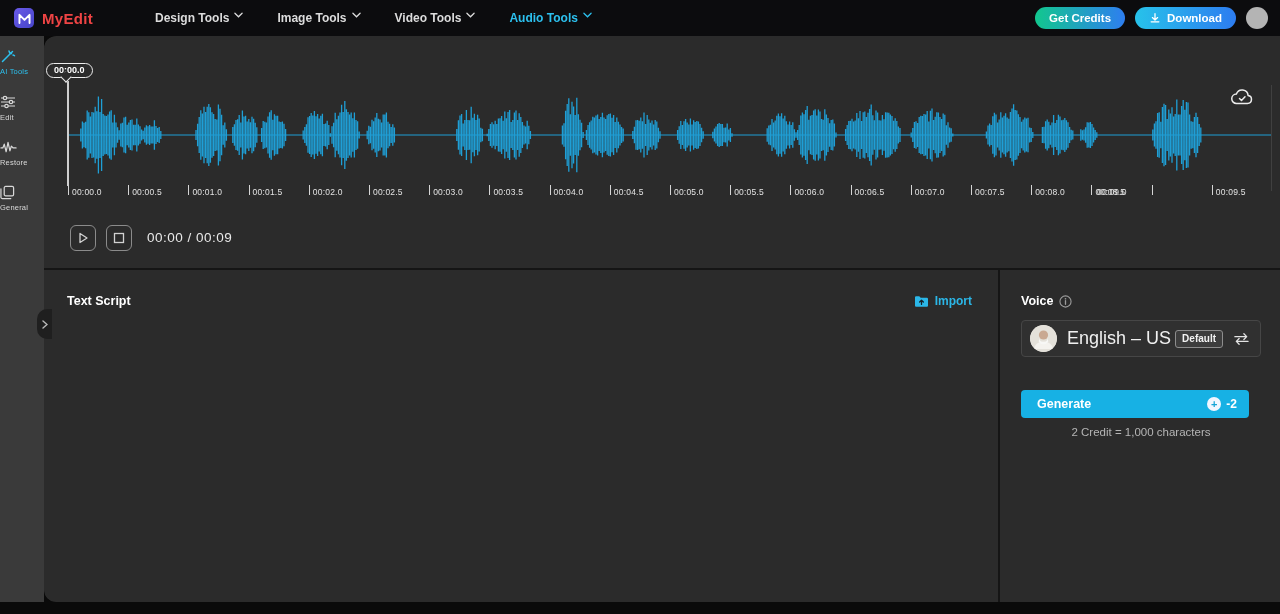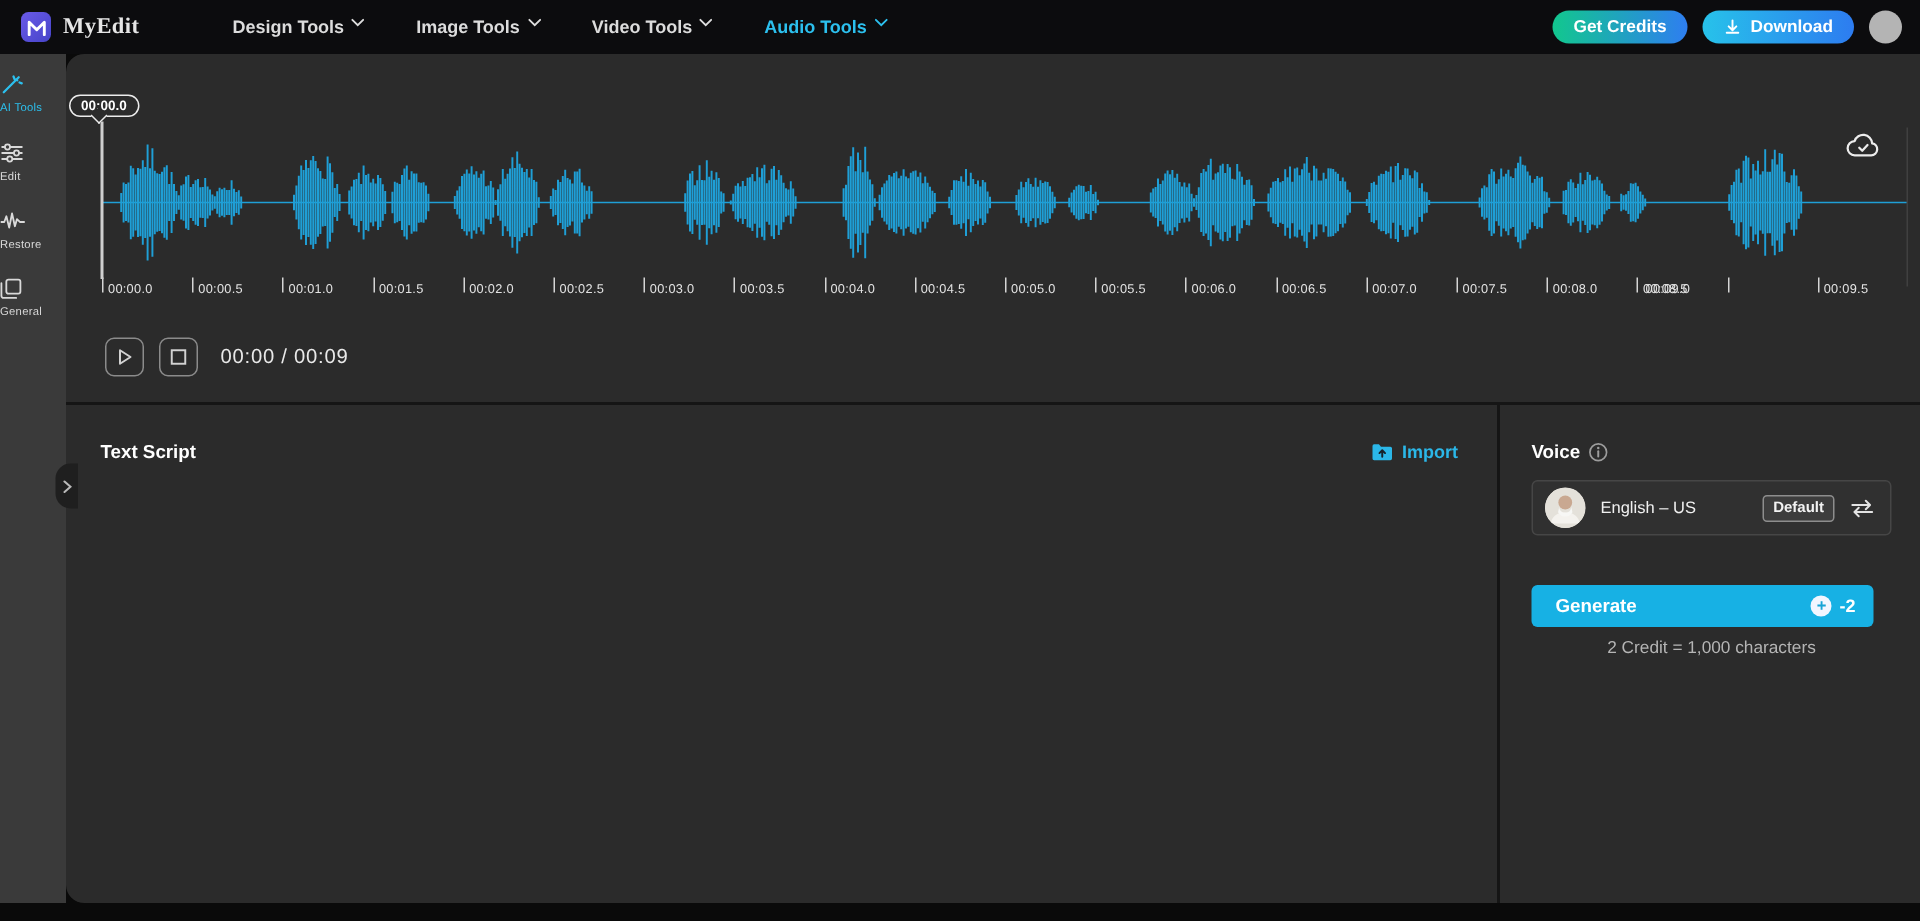--- a/index.html
+++ b/index.html
@@ -3,21 +3,21 @@
 <meta charset="utf-8">
 <style>
   * { margin:0; padding:0; box-sizing:border-box; }
   html,body { width:1280px; height:614px; background:#0a0a0a; font-family:"Liberation Sans",sans-serif; overflow:hidden; }
   .page { position:relative; width:1280px; height:614px; }
 
   
   .header { position:absolute; left:0; top:0; width:1280px; height:36px; background:#0c0c0e; display:flex; align-items:center; }
   .logo-wrap { display:flex; align-items:center; gap:8px; margin-left:14px; }
   .logo-badge { width:20px; height:20px; border-radius:5px; background:linear-gradient(135deg,#6a5ae8,#4644c9); display:flex; align-items:center; justify-content:center; }
-  .logo-text { color:#e5e5e5; font-size:15px; font-weight:700; letter-spacing:.3px;font-family:Liberation Serif, serif; }
+  .logo-text { color:#ef4444; font-size:15px; font-weight:700; letter-spacing:.3px; }
   .nav { display:flex; align-items:center; gap:34px; margin-left:62px; }
   .nav-item { display:flex; gap:5px; color:#dcdcdc; font-size:12px; font-weight:600; cursor:pointer; }
   .nav-item.active { color:#2cc0ee; }
   .nav-item svg { margin-top:1px; }
   .header-right { margin-left:auto; display:flex; align-items:center; gap:10px; margin-right:12px; }
   .pill-btn { height:22px; border:none; border-radius:12px; padding:0 14px; font-size:11.5px; font-weight:700; color:#fff; display:flex; align-items:center; gap:6px; cursor:pointer; font-family:"Liberation Sans",sans-serif; }
   .btn-credits { background:linear-gradient(90deg,#12c78e,#2e7ef0); }
   .btn-download { background:linear-gradient(90deg,#27c2ea,#2d7cf0); }
   .avatar { width:22px; height:22px; border-radius:50%; background:#b4b4b4; }
 
@@ -58,21 +58,21 @@
   .char-pill { position:absolute; right:10px; bottom:8px; border:1px solid #4e5cd4; border-radius:999px; background:#15172c; padding:2px 10px 3px; font-size:11px; }
   .char-count { color:#fff; font-weight:700; }
   .char-limit { color:#6d7de2; font-weight:700; }
   .collapse-handle { position:absolute; left:37px; top:309px; width:15px; height:30px; background:#1f1f1f; border-radius:10px 0 0 10px; display:flex; align-items:center; justify-content:center; color:#b9b9b9; cursor:pointer; z-index:5; }
 
   
   .voice-head { position:absolute; left:21px; top:24px; display:flex; align-items:center; gap:6px; }
   .info-icon { color:#9c9c9c; display:flex; }
   .voice-card { position:absolute; left:21px; top:50px; width:240px; height:37px; background:#303030; border:1px solid #464646; border-radius:4px; display:flex; align-items:center; padding:0 10px 0 8px; cursor:pointer; }
   .voice-avatar { width:27px; height:27px; border-radius:50%; background:#e3e0da; overflow:hidden; flex:none; }
-  .voice-name { color:#f0f0f0; font-size:11px; margin-left:10px; }
+  .voice-name { color:#f0f0f0; font-size:18px; margin-left:10px; }
   .default-badge { margin-left:auto; background:#3d3d3d; border:1px solid #8d8d8d; border-radius:3px; color:#f2f2f2; font-size:10px; font-weight:700; padding:2px 6px 3px; }
   .swap-icon { margin-left:10px; color:#e3e3e3; display:flex; cursor:pointer; }
   .generate-btn { position:absolute; left:21px; top:120px; width:228px; height:28px; background:#17b1e4; border:none; border-radius:4px; display:flex; align-items:center; padding:0 12px 0 16px; cursor:pointer; font-family:"Liberation Sans",sans-serif; }
   .generate-label { color:#fff; font-size:12.5px; font-weight:700; }
   .gen-cost { margin-left:auto; display:flex; align-items:center; gap:5px; }
   .coin { width:14px; height:14px; border-radius:50%; background:#f2f6ff; color:#17a4d6; font-size:11px; font-weight:700; display:flex; align-items:center; justify-content:center; line-height:1; }
   .cost-text { color:#fff; font-size:12px; font-weight:700; }
   .credit-note { position:absolute; left:0; top:156px; width:282px; text-align:center; color:#b5b5b5; font-size:11.5px; }
 
   .bottom-strip { position:absolute; left:0; top:602px; width:1280px; height:12px; background:#0a0a0a; }

